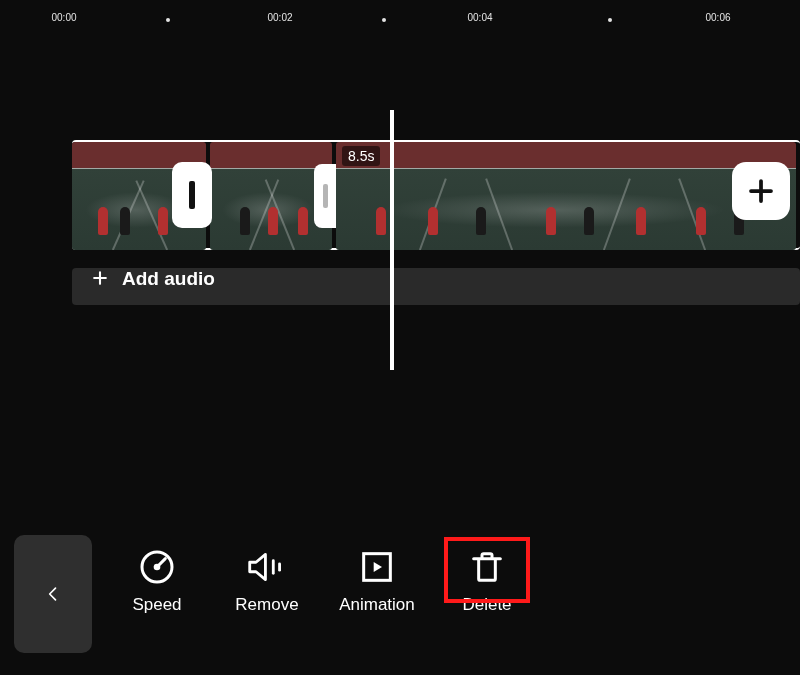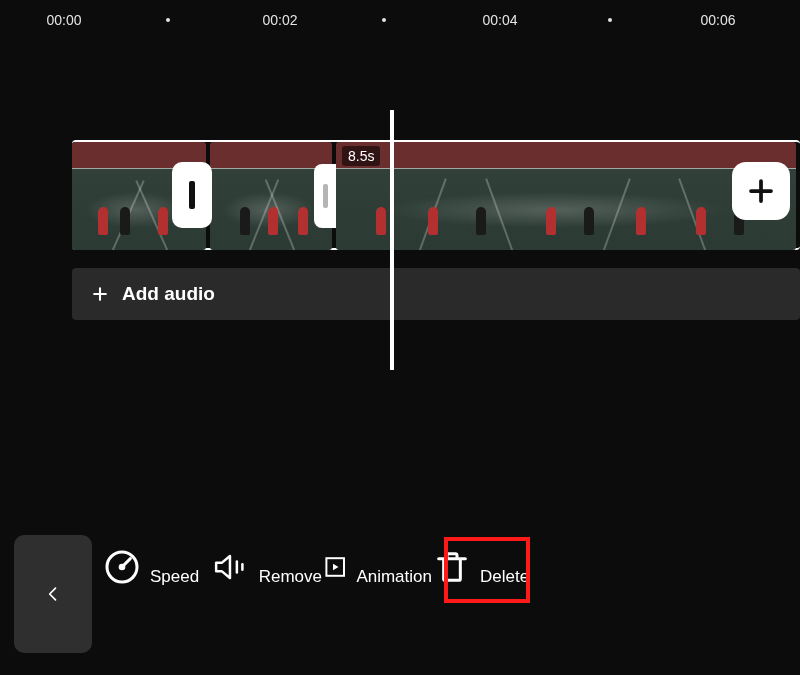--- a/index.html
+++ b/index.html
@@ -1,20 +1,20 @@
 <!DOCTYPE html>
 <html><head>
   <meta charset="utf-8">
   <style>
     * { margin: 0; padding: 0; box-sizing: border-box; }
     html, body { width: 800px; height: 675px; background: #0c0c0c; color: #fff; font-family: -apple-system, Helvetica, Arial, sans-serif; overflow: hidden; }
 
     
     .ruler { position: relative; width: 800px; height: 32px; margin-top: 8px; }
-    .ruler .tick-label { position: absolute; top: 4px; font-size: 14px; color: #e4e4e4; transform: translateX(-50%); }
+    .ruler .tick-label { position: absolute; top: 4px; font-size: 10px; color: #e4e4e4; transform: translateX(-50%); }
     .ruler .tick-dot { position: absolute; top: 10px; width: 4px; height: 4px; background: #e4e4e4; border-radius: 50%; transform: translateX(-50%); }
 
     
     .timeline { position: relative; width: 800px; height: 310px; margin-top: 100px; }
     .clip-row { position: absolute; left: 72px; right: 0; top: 0; height: 112px; }
     .clip-tray { position: absolute; left: 72px; right: 0; top: 0; height: 110px; border: 2px solid #fff; border-left: none; border-right: none; border-radius: 4px; }
 
     .thumb { position: absolute; top: 2px; height: 108px; overflow: hidden; border-radius: 3px; }
     
     .thumb .floor { position: absolute; inset: 0; background:
@@ -31,45 +31,45 @@
     .sliver-clip { position: absolute; top: 2px; left: 4px; width: 58px; height: 108px; overflow: hidden; border-radius: 3px; }
 
     .split-handle { position: absolute; top: 22px; width: 40px; height: 66px; background: #fff; border-radius: 10px; display:flex; align-items:center; justify-content:center; }
     .split-handle .bar { width: 6px; height: 28px; background: #111; border-radius: 2px; }
     .edge-grip { position: absolute; top: 24px; width: 22px; height: 64px; background: #fff; border-radius: 8px 0 0 8px; display:flex; align-items:center; justify-content:center; }
     .edge-grip .bar { width: 5px; height: 24px; background: #b5b5b5; border-radius: 2px; }
 
     .add-clip-button { position: absolute; right: 10px; top: 22px; width: 58px; height: 58px; background: #fff; border-radius: 14px; display:flex; align-items:center; justify-content:center; }
 
     
-    .audio-row { position: absolute; left: 72px; right: 0; top: 128px; height: 52px; background: #2a2a2a; display:flex; align-items:center; gap:12px; padding-left:18px; border-radius: 4px; }
+    .audio-row { position: absolute; left: 72px; right: 0; top: 128px; height: 37px; background: #2a2a2a; display:flex; align-items:flex-start; gap:12px; padding-left:18px; border-radius: 4px; }
     .audio-row span { font-size: 19px; font-weight: 600; color: #fff; }
 
     
     .playhead { position: absolute; top: -30px; height: 260px; width: 4px; background: #fff; left: 390px; }
 
     
     .toolbar { position: absolute; left: 0; right: 0; bottom: 20px; height: 120px; display:flex; align-items:flex-start; }
     .back-chip { width: 78px; height: 118px; background: #2f2f2f; border-radius: 10px; display:flex; align-items:center; justify-content:center; margin-left: 14px; margin-right: 10px; }
-    .tool-item { width: 110px; display:flex; flex-direction:row; align-items:flex-end; gap:8px; padding-top: 12px; position: relative; }
+    .tool-item { width: 110px; display:flex; flex-direction:column; align-items:center; gap:8px; padding-top: 12px; position: relative; }
     .tool-item .lbl { font-size: 17px; color: #fff; text-align: center; line-height: 1.15; max-width: 110px; }
     .tool-item.narrow { width: 80px; }
     .highlight-box { position:absolute; top:2px; left:12px; right:12px; height:66px; border: 4px solid #ff1a1a; }
 
     svg { display:block; }
   </style>
 </head>
 <body>
 
 <div class="ruler">
   <span class="tick-label" style="left:64px">00:00</span>
   <span class="tick-dot" style="left:168px"></span>
   <span class="tick-label" style="left:280px">00:02</span>
   <span class="tick-dot" style="left:384px"></span>
-  <span class="tick-label" style="left:500px">00:04</span>
+  <span class="tick-label" style="left:480px">00:04</span>
   <span class="tick-dot" style="left:610px"></span>
   <span class="tick-label" style="left:718px">00:06</span>
 </div>
 
 <div class="timeline">
 
   <div class="sliver-clip">
     <div class="floor"></div>
       <div class="net"></div>
       <div class="shine"></div>

